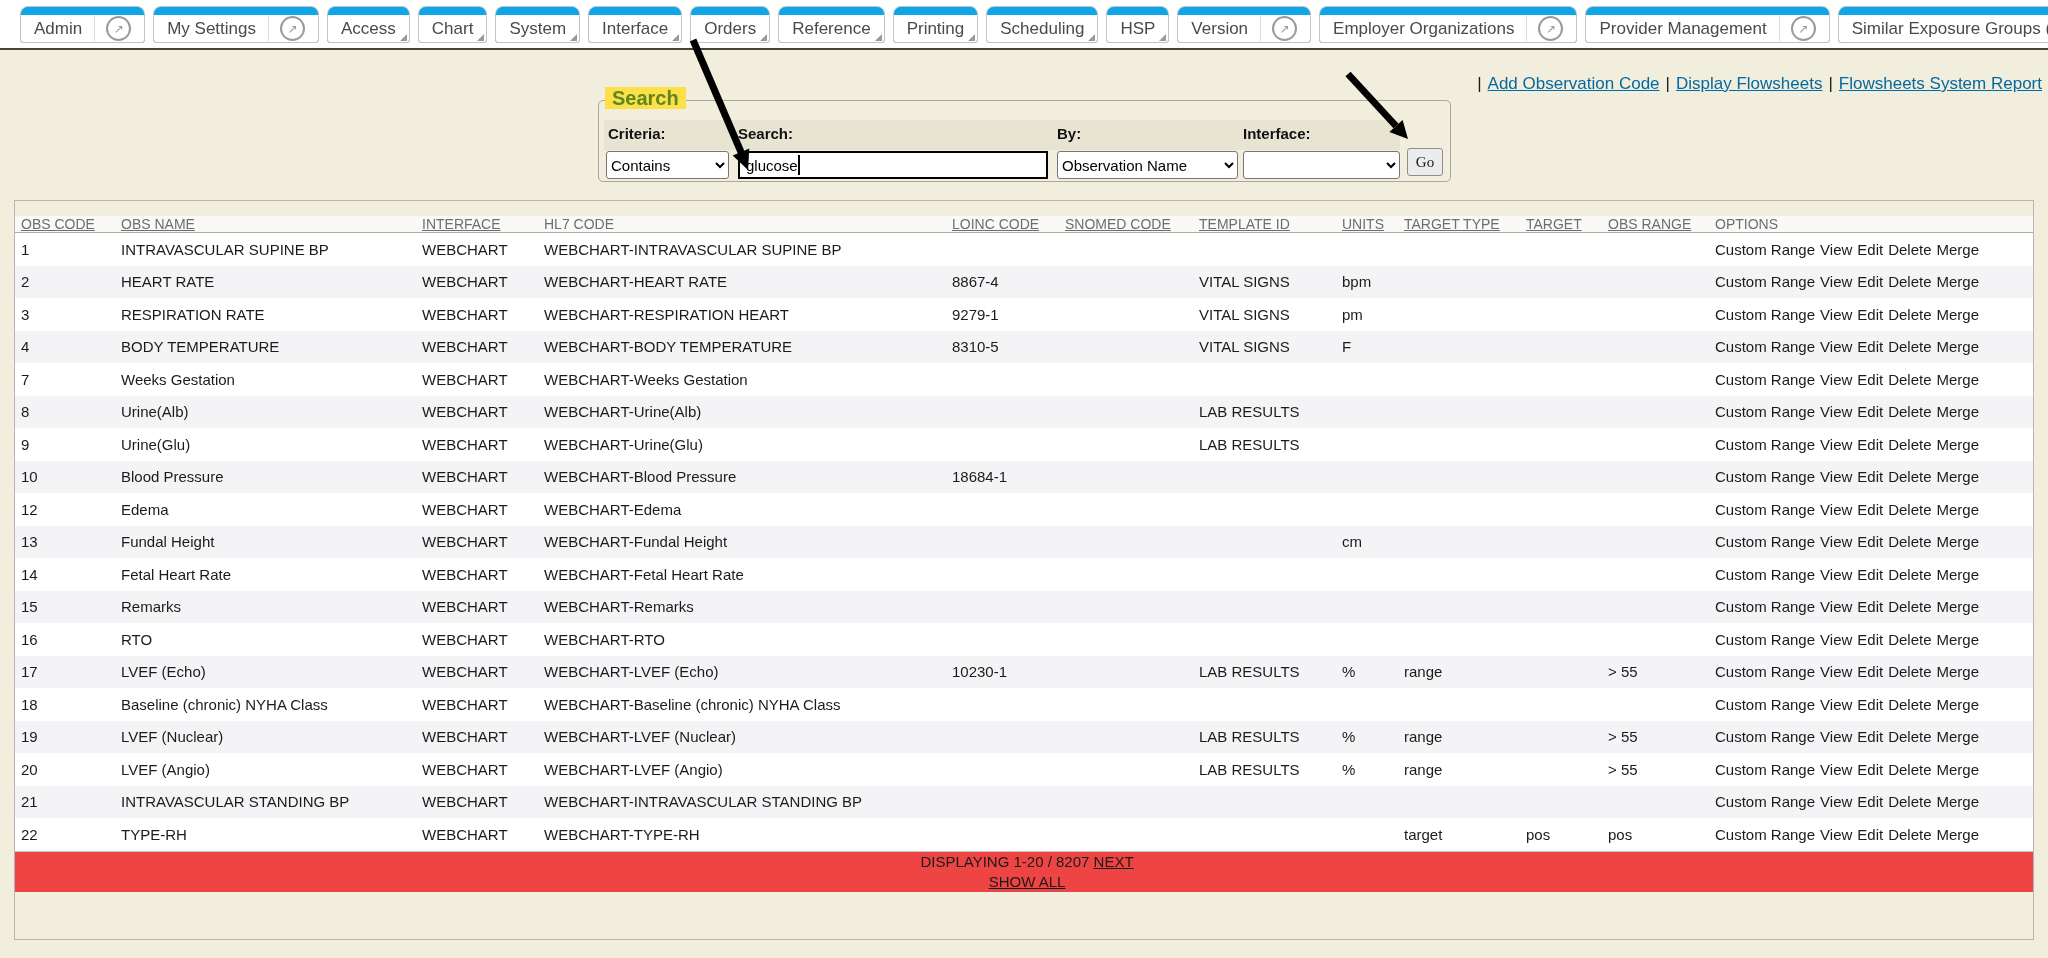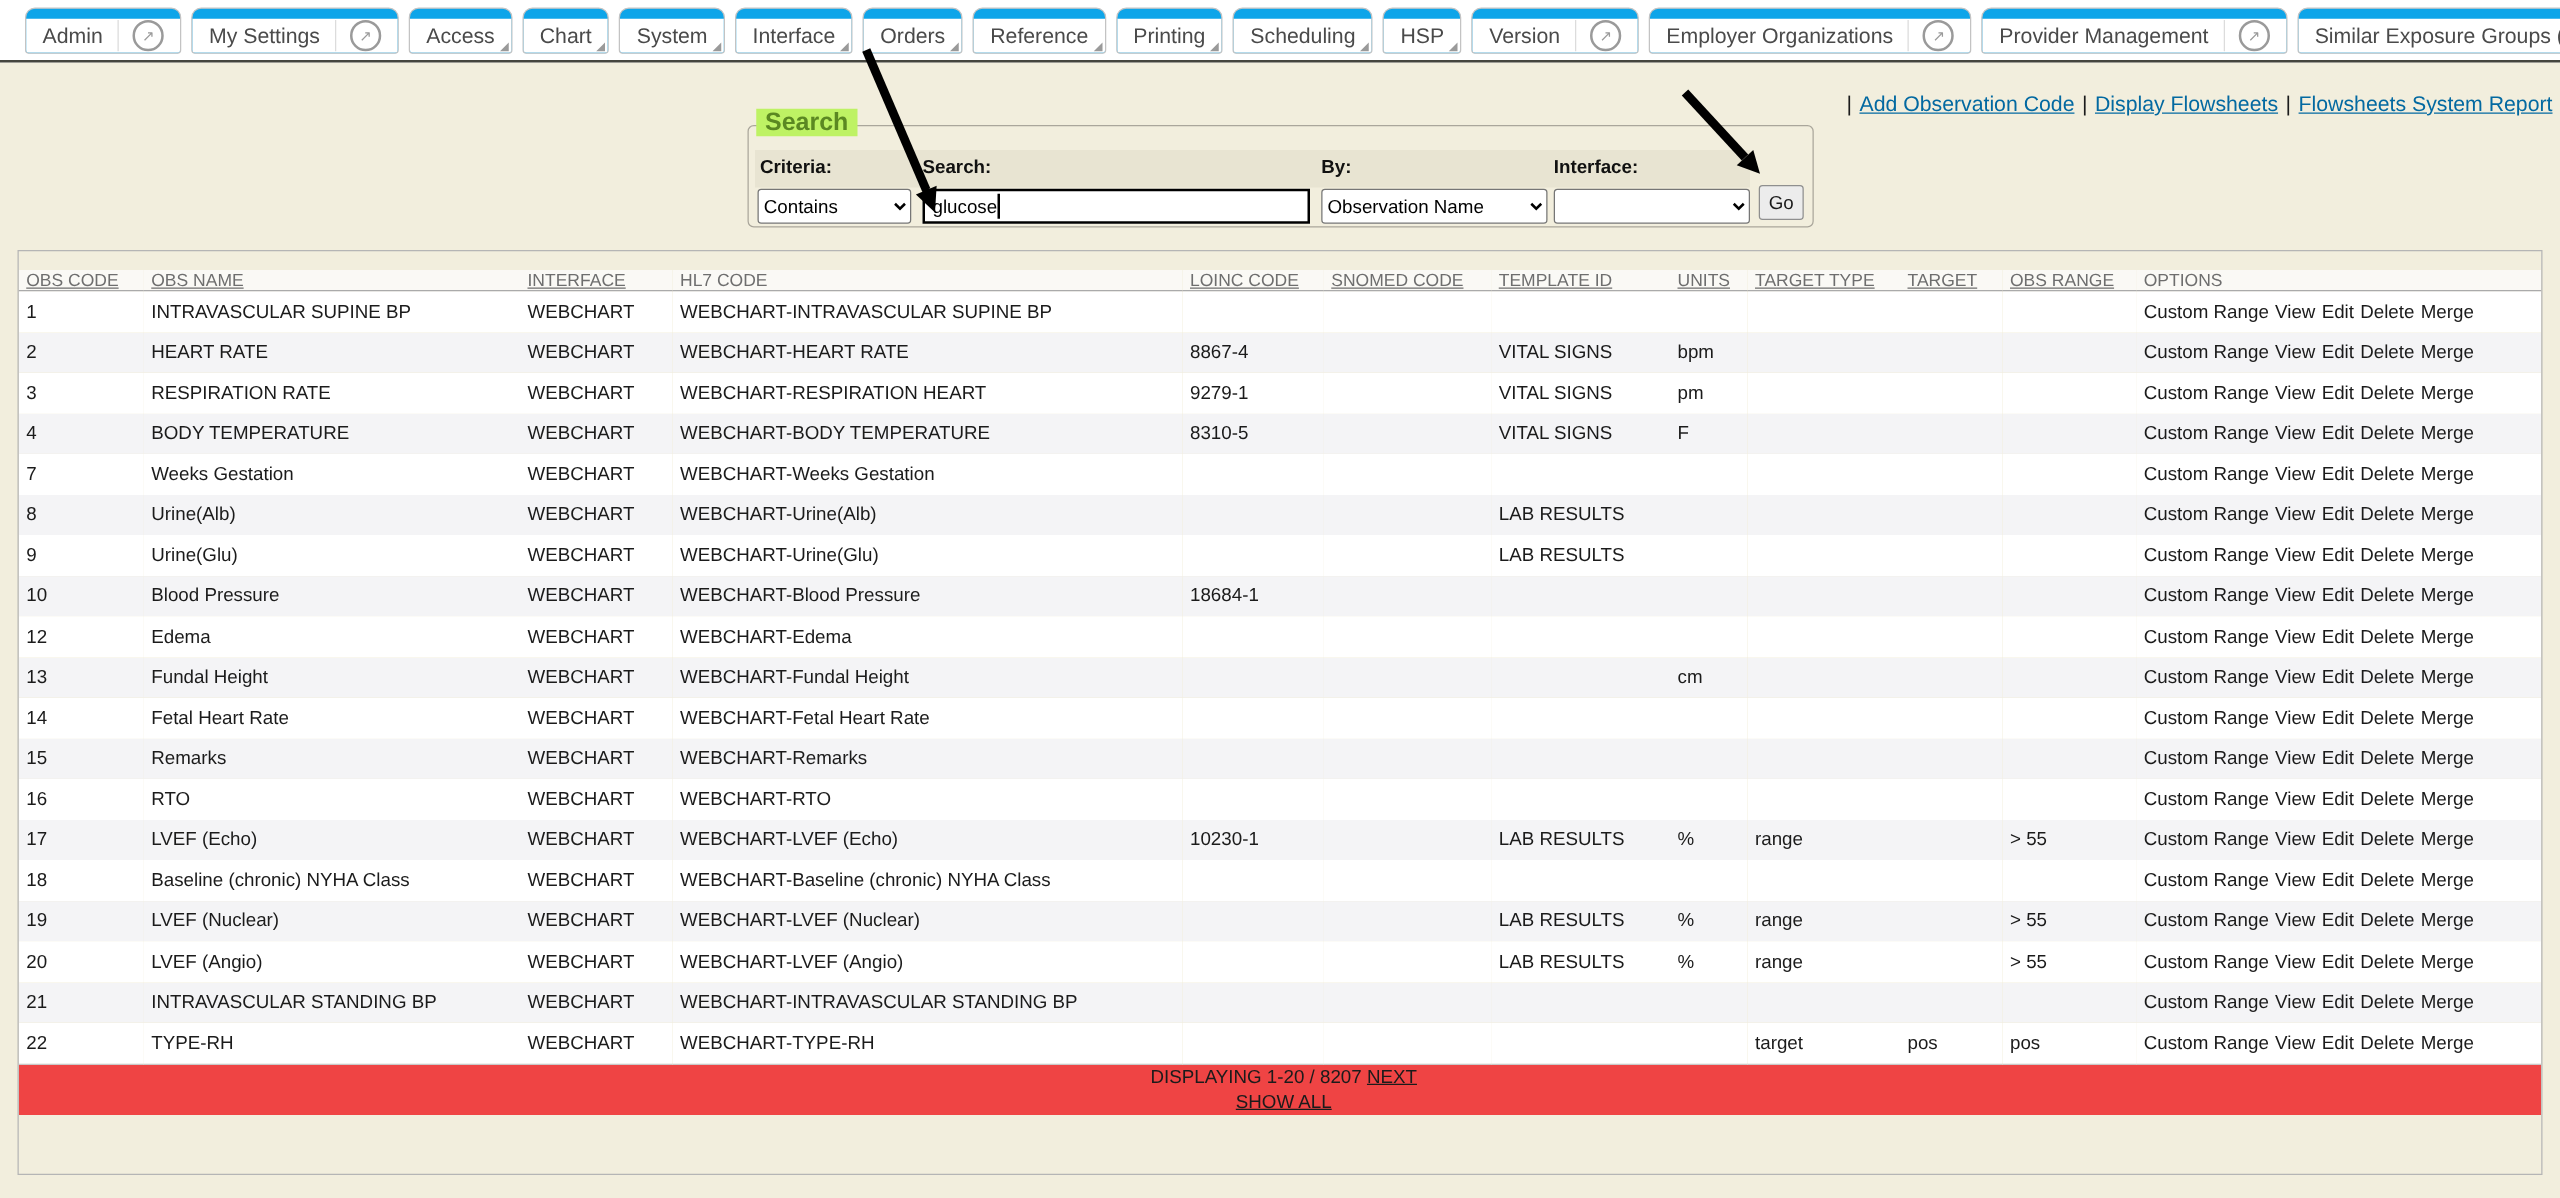--- a/index.html
+++ b/index.html
@@ -40,21 +40,21 @@
     position:absolute;top:74px;right:6px;font-size:17px;white-space:nowrap;
   }
   .header-links .sep{margin:0 6px;color:#1b1b1b;}
   .header-links a{color:#0369a1;text-decoration:underline;cursor:pointer;text-align:right;}
   
   .search-fs{
     position:absolute;left:598px;top:100px;width:853px;height:82px;
     border:1px solid #aaa69b;border-radius:5px;box-sizing:border-box;
   }
   .search-legend{
-    position:absolute;top:-14px;left:6px;background:#bef264;padding:0 7px;
+    position:absolute;top:-14px;left:6px;background:#fde047;padding:0 7px;
     font-size:20px;font-weight:bold;color:#5b8822;line-height:1.1;
   }
   .search-band{
     position:absolute;left:5px;top:19px;width:796px;height:30px;background:#e8e4d2;
   }
   .fs-label{position:absolute;top:24px;font-size:15px;font-weight:bold;color:#111;}
   .lab-criteria{left:9px;}
   .lab-search{left:139px;}
   .lab-by{left:458px;}
   .lab-interface{left:644px;}
@@ -68,21 +68,21 @@
   .sel-interface{left:644px;width:157px;}
   .search-input{
     position:absolute;left:139px;top:50px;width:310px;height:28px;
     border:2px solid #000;background:#fff;font-size:15px;padding:0 6px;
     box-sizing:border-box;font-family:"Liberation Sans",sans-serif;
   }
   .text-caret{position:absolute;left:199px;top:54px;width:2px;height:20px;background:#000;}
   .go-btn{
     position:absolute;left:808px;top:47px;width:36px;height:28px;
     background:#ececec;border:1px solid #8f8f8f;border-radius:3px;
-    font-size:15px;color:#1b1b1b;font-family:Liberation Sans, sans-serif;cursor:pointer;
+    font-size:15px;color:#1b1b1b;font-family:Liberation Serif, serif;cursor:pointer;
   }
   
   .obs-fs{
     position:absolute;left:14px;top:200px;width:2020px;height:740px;
     border:1px solid #b5b5b5;box-sizing:border-box;padding-top:15px;
   }
   .obs-legend{
     position:absolute;top:-19px;left:3px;background:#f2eedd;padding:0 9px 0 4px;
     display:flex;align-items:baseline;gap:9px;white-space:nowrap;
   }

